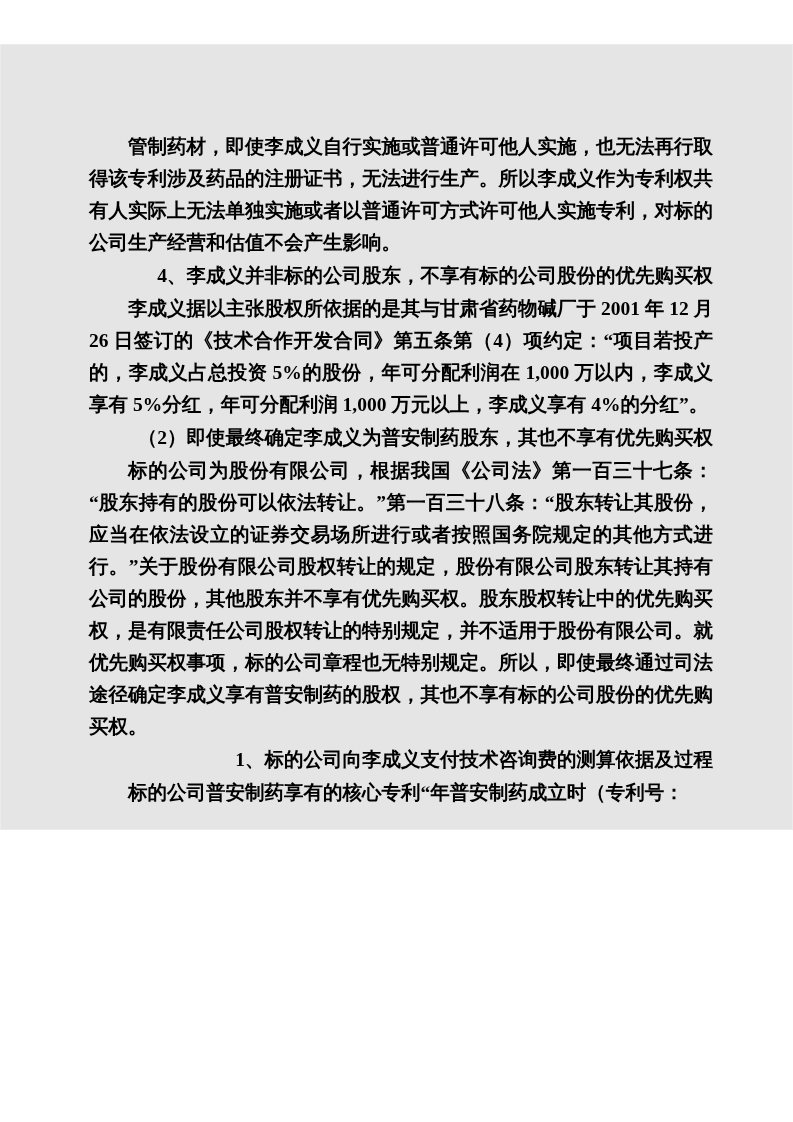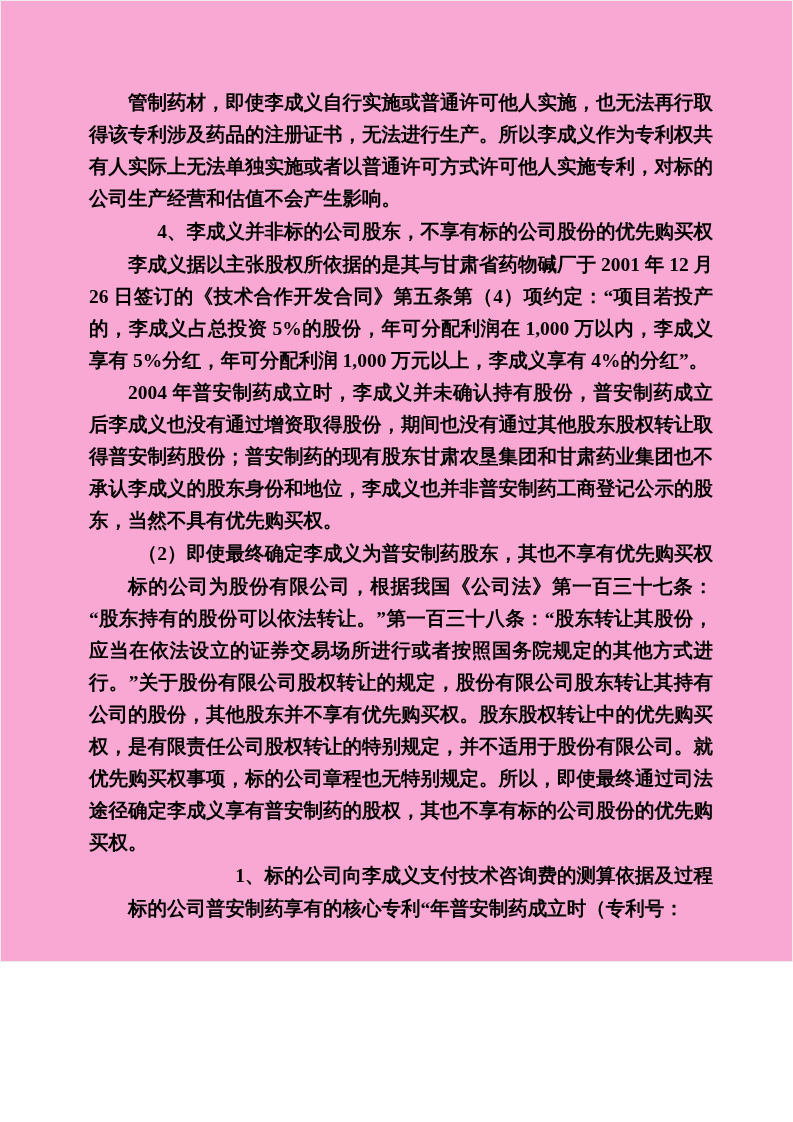--- a/index.html
+++ b/index.html
@@ -3,27 +3,28 @@
 <meta charset="utf-8">
 <style>
   html, body {
     margin: 0;
     padding: 0;
     background: #ffffff;
   }
   .page {
     position: relative;
     width: 793px;
-    height: 962px;
-    background: #f9a8d4;
+    height: 786px;
+    background: #e5e5e5;
     box-sizing: border-box;
     border: 1px solid #ececec;
     overflow: hidden;
     font-family: "Liberation Serif", "DejaVu Serif", serif;
     color: #000000;
+    margin-top: 44px;
   }
   .content {
     position: absolute;
     left: 88px;
     top: 86px;
     width: 624px;
   }
   .content p {
     margin: 0;
     font-size: 19.5px;
@@ -53,20 +54,19 @@
   }
 </style>
 </head>
 <body>
 
 <div class="page">
   <div class="content">
     <p class="para">管制药材，即使李成义自行实施或普通许可他人实施，也无法再行取得该专利涉及药品的注册证书，无法进行生产。所以李成义作为专利权共有人实际上无法单独实施或者以普通许可方式许可他人实施专利，对标的公司生产经营和估值不会产生影响。</p>
     <p class="heading">4、李成义并非标的公司股东，不享有标的公司股份的优先购买权</p>
     <p class="para">李成义据以主张股权所依据的是其与甘肃省药物碱厂于 2001 年 12 月 26 日签订的《技术合作开发合同》第五条第（4）项约定：“项目若投产的，李成义占总投资 5%的股份，年可分配利润在 1,000 万以内，李成义享有 5%分红，年可分配利润 1,000 万元以上，李成义享有 4%的分红”。</p>
-    <p class="para">2004 年普安制药成立时，李成义并未确认持有股份，普安制药成立后李成义也没有通过增资取得股份，期间也没有通过其他股东股权转让取得普安制药股份；普安制药的现有股东甘肃农垦集团和甘肃药业集团也不承认李成义的股东身份和地位，李成义也并非普安制药工商登记公示的股东，当然不具有优先购买权。</p>
     <p class="heading">（2）即使最终确定李成义为普安制药股东，其也不享有优先购买权</p>
     <p class="para">标的公司为股份有限公司，根据我国《公司法》第一百三十七条：“股东持有的股份可以依法转让。”第一百三十八条：“股东转让其股份，应当在依法设立的证券交易场所进行或者按照国务院规定的其他方式进行。”关于股份有限公司股权转让的规定，股份有限公司股东转让其持有公司的股份，其他股东并不享有优先购买权。股东股权转让中的优先购买权，是有限责任公司股权转让的特别规定，并不适用于股份有限公司。就优先购买权事项，标的公司章程也无特别规定。所以，即使最终通过司法途径确定李成义享有普安制药的股权，其也不享有标的公司股份的优先购买权。</p>
     <p class="heading">1、标的公司向李成义支付技术咨询费的测算依据及过程</p>
     <p class="para">标的公司普安制药享有的核心专利“年普安制药成立时（专利号：</p>
   </div>
   <div class="footer">85</div>
 </div>
 
 </body></html>

